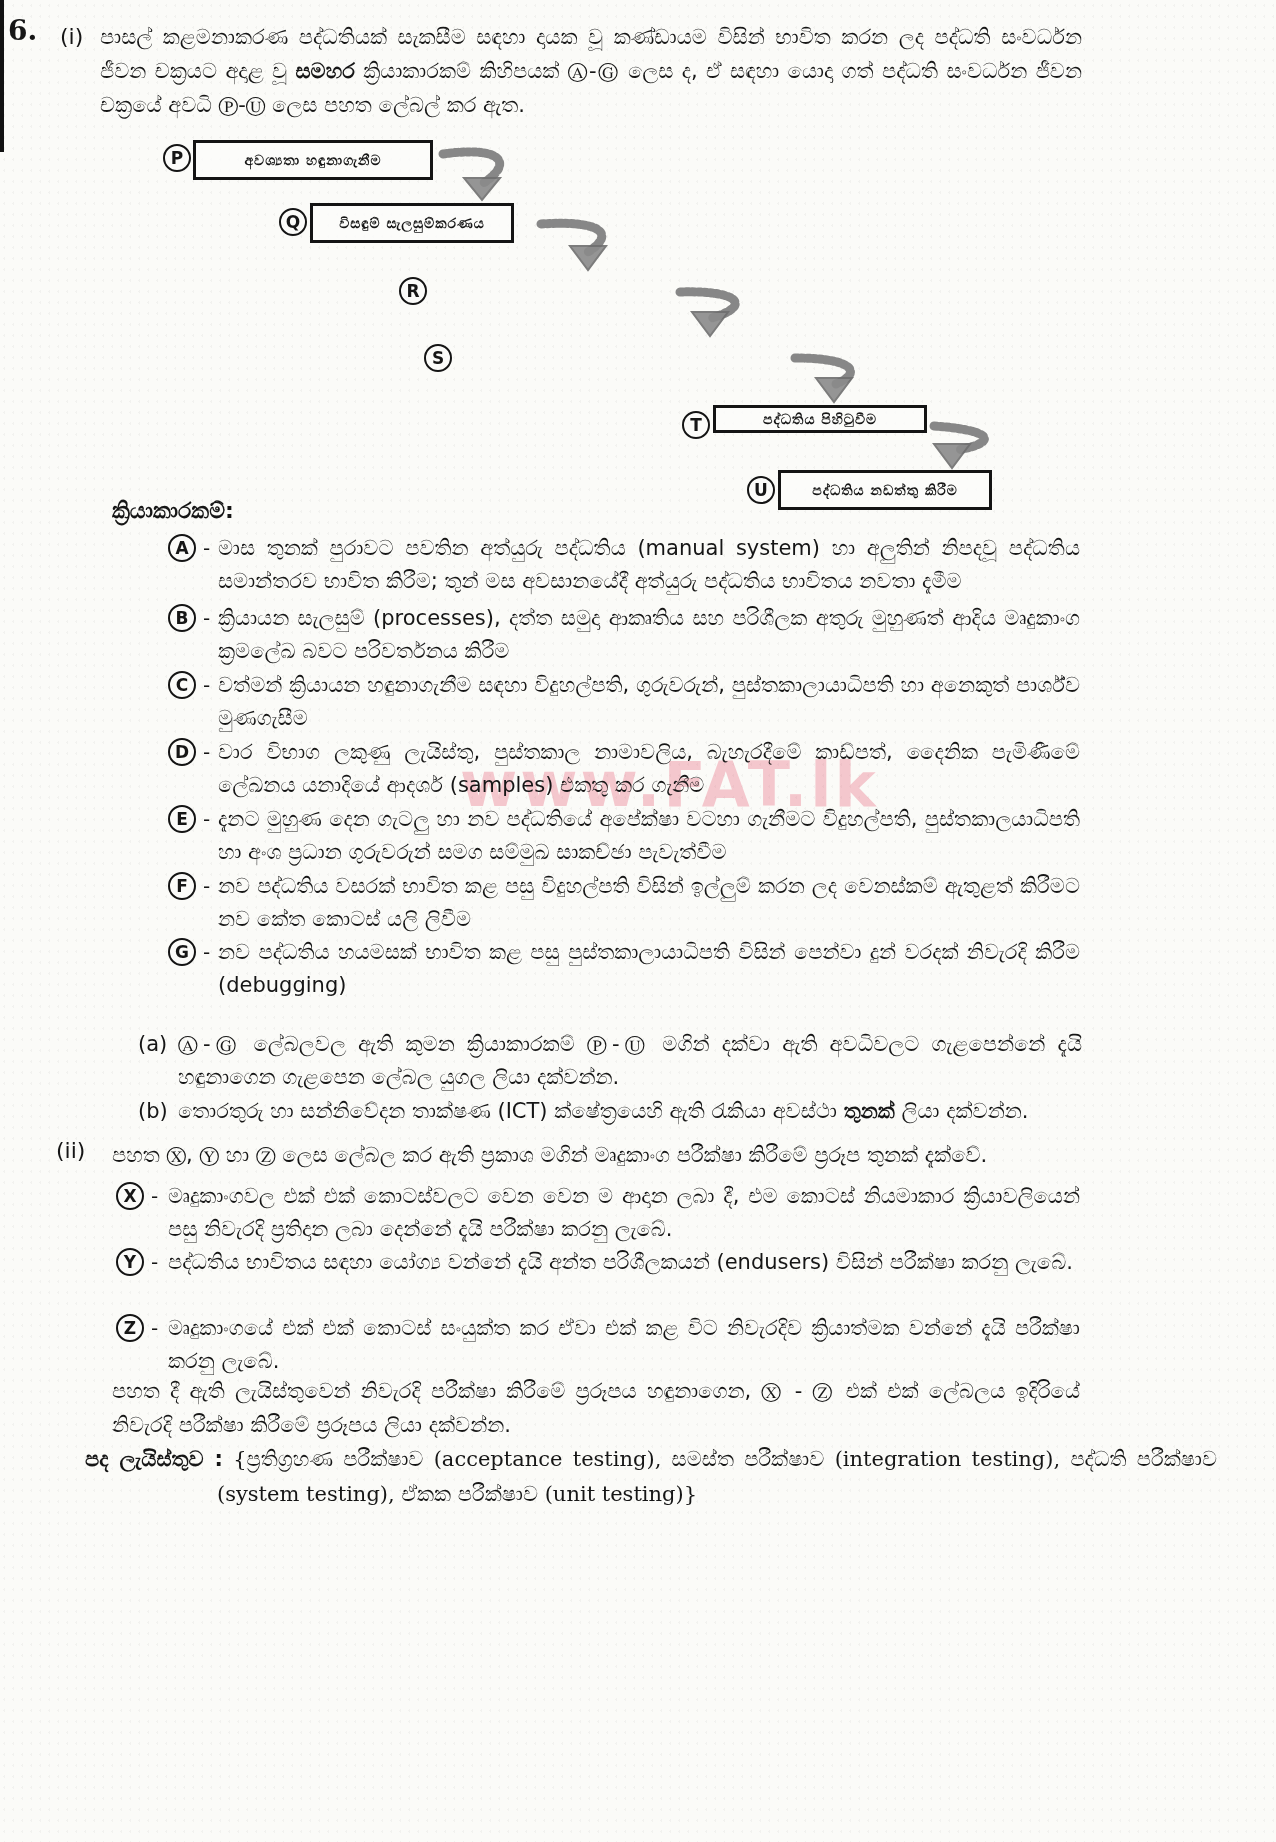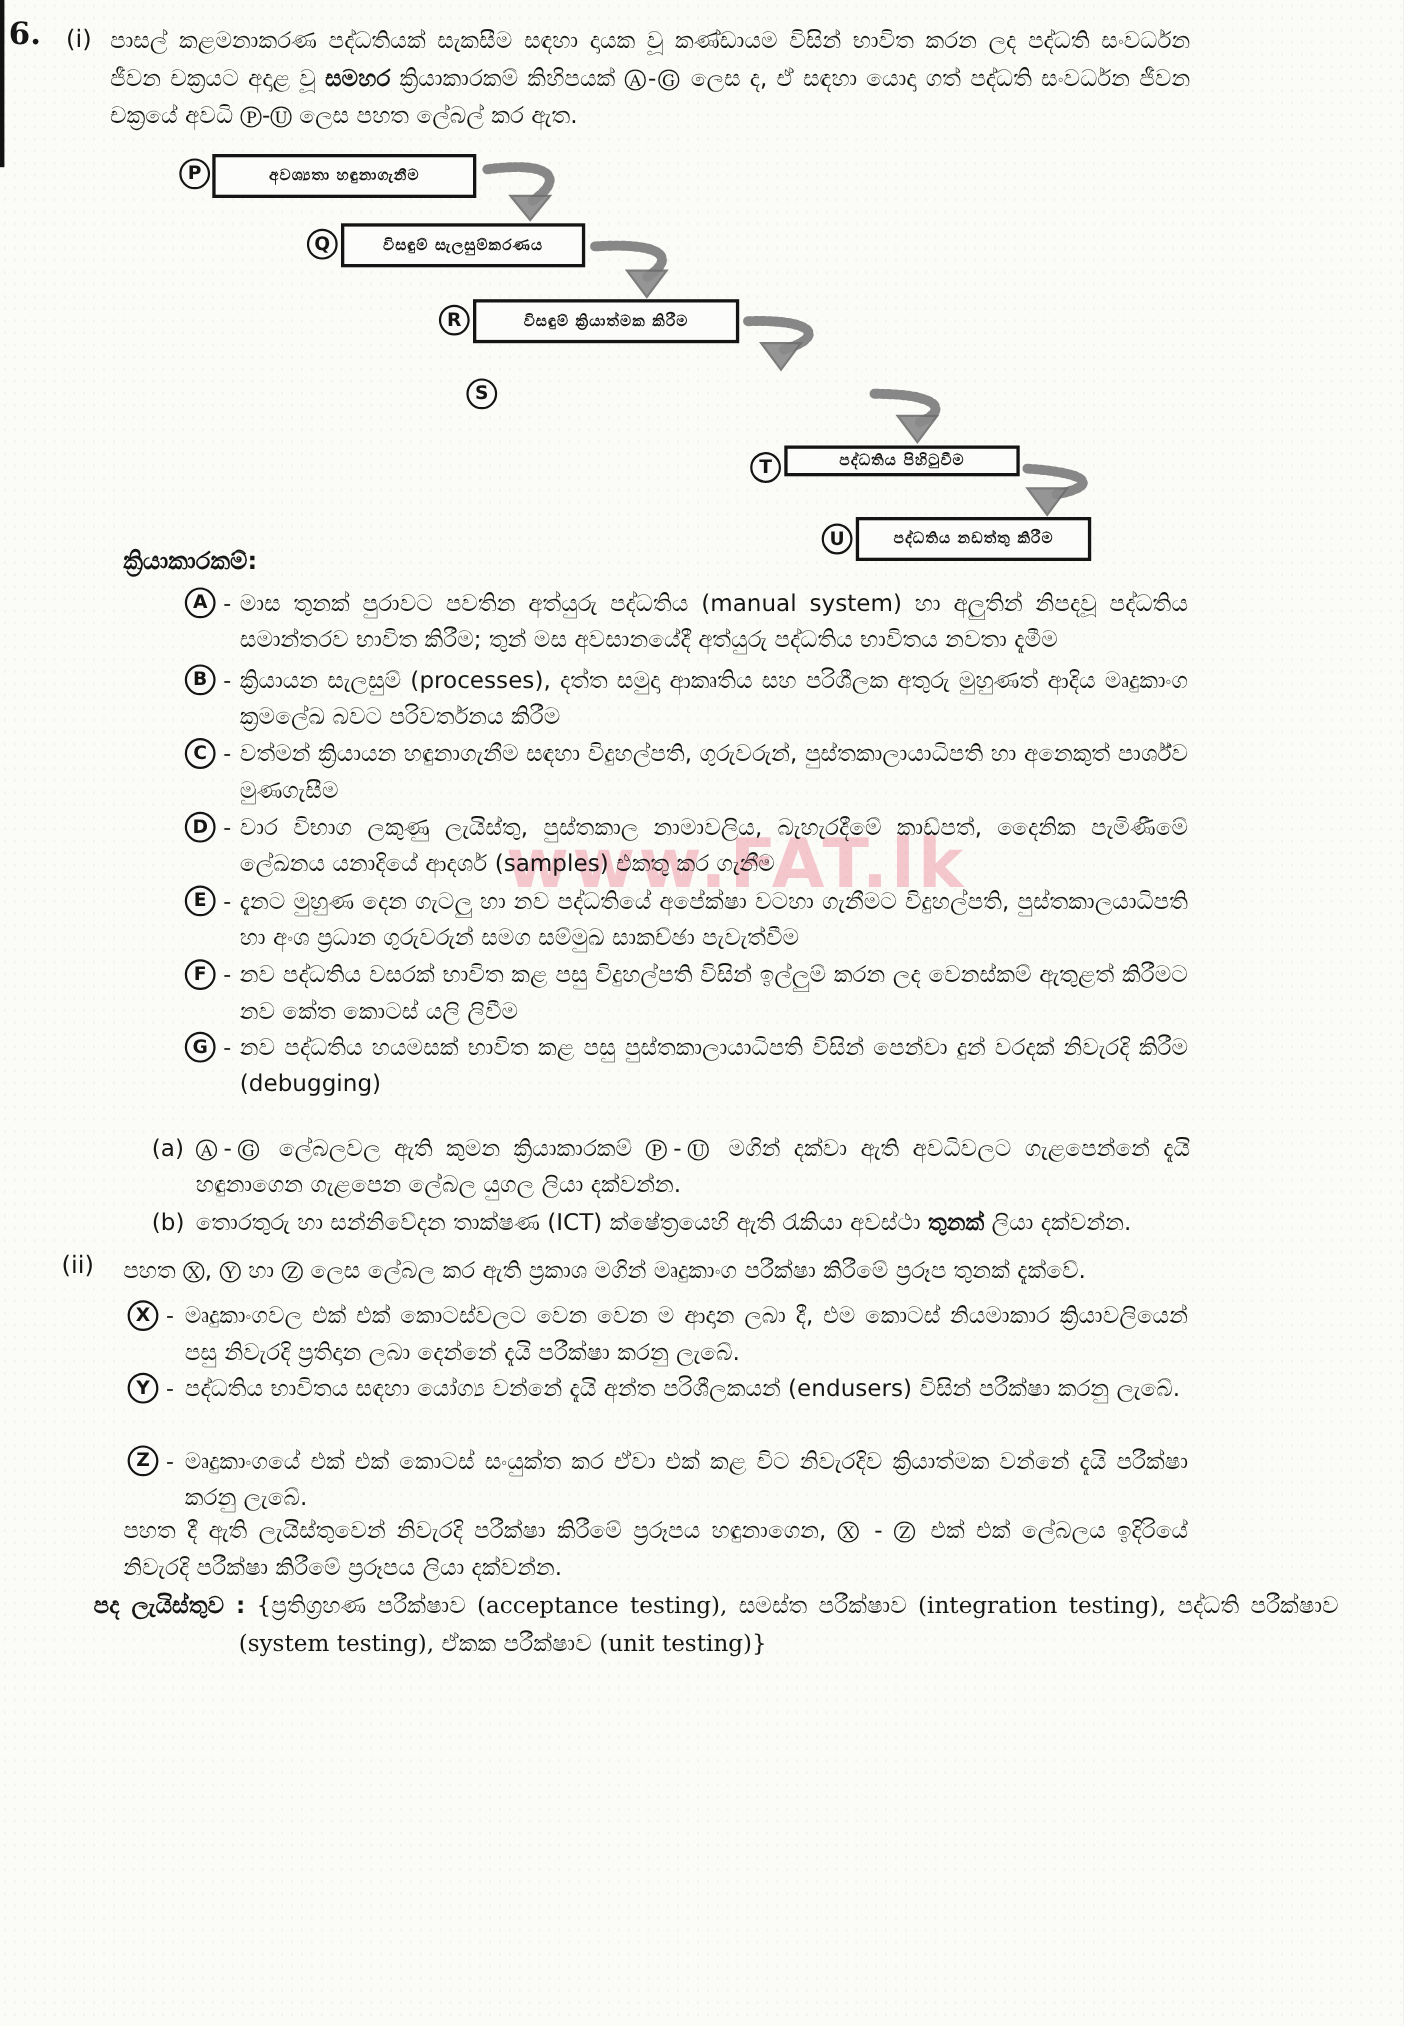--- a/index.html
+++ b/index.html
@@ -105,24 +105,23 @@
     <path d="M 795 228 C 852 228, 864 242, 836 254"></path>
     <polygon points="816,248 852,248 834,272"></polygon>
     <path d="M 934 296 C 992 300, 1000 312, 958 320"></path>
     <polygon points="934,314 970,314 952,338"></polygon>
   </svg>
 
   <span class="circ abs" style="left:163px;top:144px;">P</span>
   <div class="flow-box" style="left:193px;top:140px;width:240px;height:40px;">අවශ්‍යතා  හඳුනාගැනීම</div>
 
   <span class="circ abs" style="left:279px;top:208px;">Q</span>
-  <div class="flow-box" style="left:310px;top:203px;width:222px;height:40px;">විසඳුම්  සැලසුම්කරණය</div>
+  <div class="flow-box" style="left:310px;top:203px;width:204px;height:40px;">විසඳුම්  සැලසුම්කරණය</div>
 
   <span class="circ abs" style="left:399px;top:277px;">R</span>
-  <div class="flow-box" style="left:430px;top:272px;width:242px;height:40px;">විසඳුම් ක්‍රියාත්මක කිරීම</div>
 
   <span class="circ abs" style="left:424px;top:344px;">S</span>
 
   <span class="circ abs" style="left:682px;top:411px;">T</span>
   <div class="flow-box" style="left:713px;top:405px;width:214px;height:28px;">පද්ධතිය පිහිටුවීම</div>
 
   <span class="circ abs" style="left:747px;top:476px;">U</span>
   <div class="flow-box" style="left:778px;top:470px;width:214px;height:40px;">පද්ධතිය නඩත්තු කිරීම</div>
 
   <div class="abs watermark">www.FAT.lk</div>

